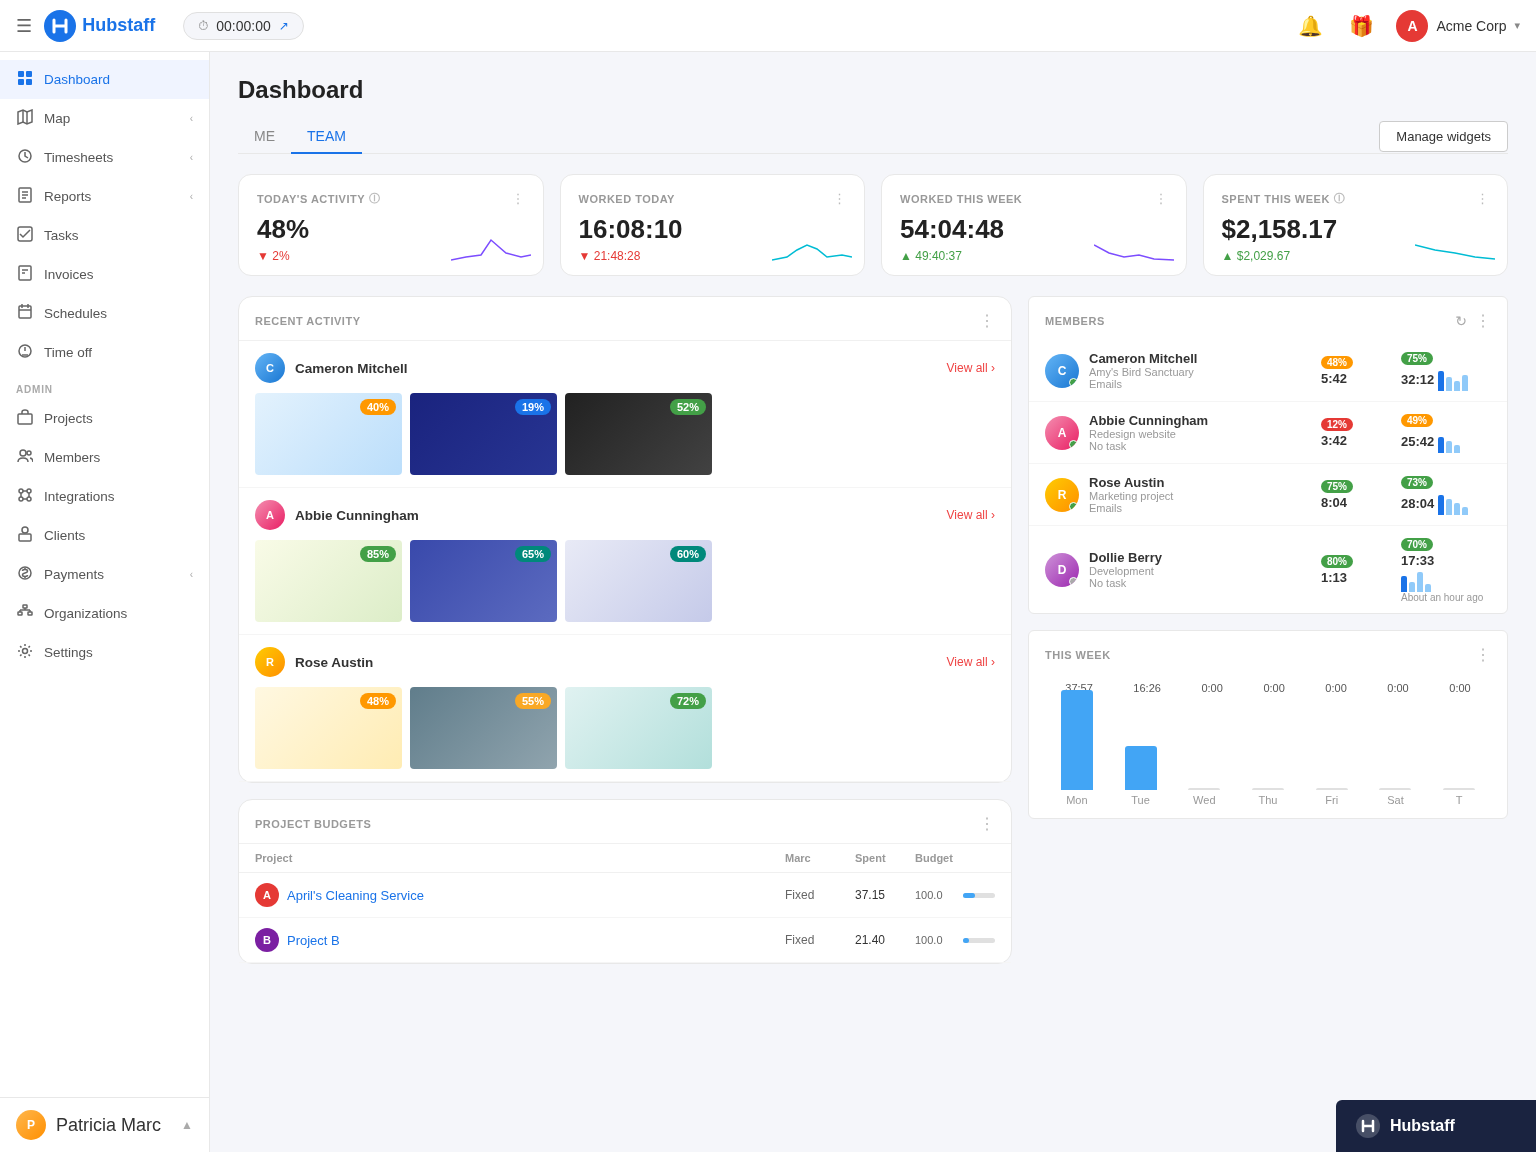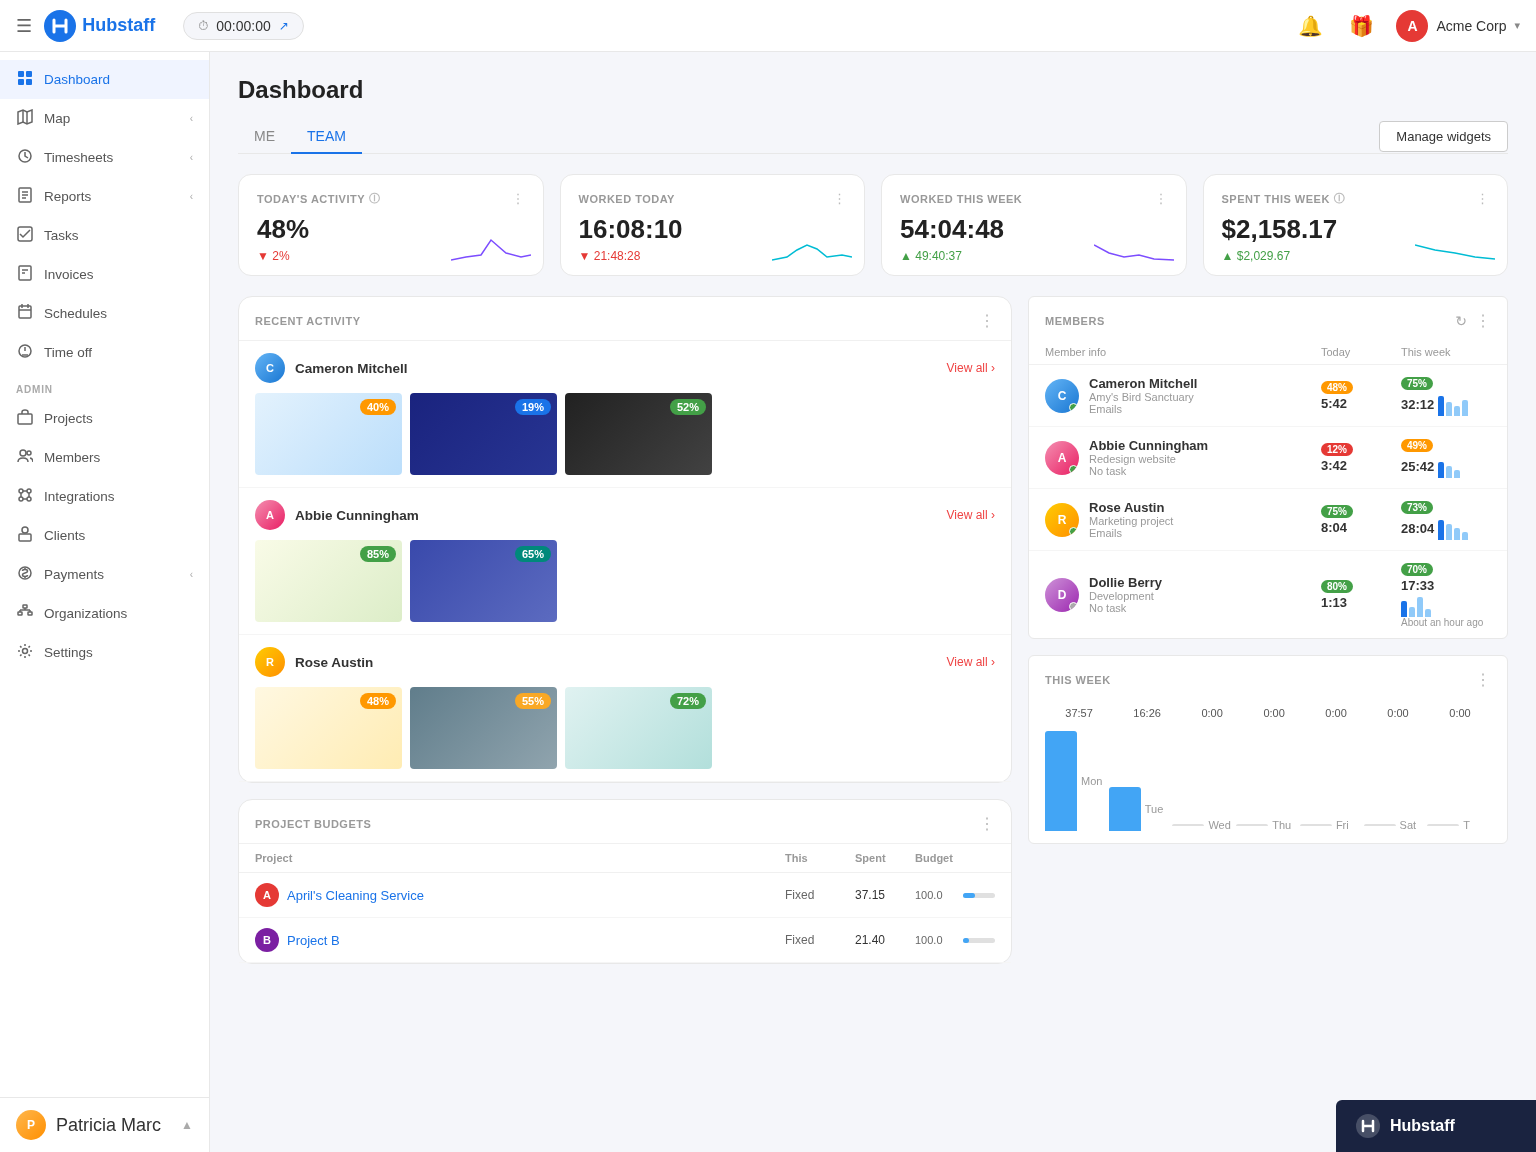--- a/index.html
+++ b/index.html
@@ -122,21 +122,21 @@
     .mini-bar { width: 6px; border-radius: 2px 2px 0 0; background: #1a73e8; }
     .mini-bar-light { background: #90caf9; }
 
     
     .week-card { background: #fff; border: 1px solid #e8e8e8; border-radius: 6px; }
     .week-header { display: flex; align-items: center; padding: 14px 16px 10px; }
     .week-title { font-size: 11px; text-transform: uppercase; color: #999; letter-spacing: 0.5px; font-weight: 600; flex: 1; }
     .week-hours-row { display: flex; justify-content: space-around; padding: 8px 16px 4px; }
     .week-day-hours { font-size: 11px; color: #555; font-weight: 500; }
     .week-chart-area { padding: 0 16px 12px; display: flex; align-items: flex-end; justify-content: space-around; height: 120px; }
-    .week-bar-col { display: flex; flex-direction: row; align-items: center; gap: 4px; flex: 1; }
+    .week-bar-col { display: flex; flex-direction: column; align-items: center; gap: 4px; flex: 1; }
     .week-bar { width: 32px; border-radius: 3px 3px 0 0; background: #42a5f5; }
     .week-day-label { font-size: 11px; color: #999; }
     .budgets-header { display: grid; grid-template-columns: 1fr 70px 60px 80px; padding: 8px 16px; font-size: 11px; color: #999; font-weight: 600; border-bottom: 1px solid #f0f0f0; }
     .budget-row { display: grid; grid-template-columns: 1fr 70px 60px 80px; padding: 10px 16px; align-items: center; border-bottom: 1px solid #f5f5f5; }
     .budget-project-name { color: #1a73e8; font-size: 13px; display: flex; align-items: center; gap: 8px; }
     .budget-avatar { width: 24px; height: 24px; border-radius: 50%; color: #fff; display: flex; align-items: center; justify-content: center; font-size: 11px; font-weight: 700; flex-shrink: 0; }
     .budget-type { color: #666; font-size: 12px; }
     .budget-spent { font-size: 12px; color: #333; }
     .budget-bar-wrap { display: flex; align-items: center; gap: 20px; }
     .budget-bar-bg { height: 5px; background: #e0e0e0; border-radius: 3px; flex: 1; }
@@ -495,20 +495,23 @@
               <span class="activity-member-name">Abbie Cunningham</span>
               <span class="activity-view-all">View all ›</span>
             </div>
             <div class="activity-screenshots">
               <div class="screenshot-thumb ss4">
                 <span class="screenshot-badge badge-green">85%</span>
               </div>
               <div class="screenshot-thumb ss5">
                 <span class="screenshot-badge badge-teal">65%</span>
               </div>
+              <div class="screenshot-thumb ss6">
+                <span class="screenshot-badge badge-teal">60%</span>
+              </div>
             </div>
           </div>
 
           <div class="activity-section">
             <div class="activity-member">
               <div class="member-avatar av-rose" style="width:30px;height:30px;display:flex;align-items:center;justify-content:center;">
                   <span style="color:#fff;font-size:11px;font-weight:700;">R</span>
                 </div>
               <span class="activity-member-name">Rose Austin</span>
               <span class="activity-view-all">View all ›</span>
@@ -527,21 +530,21 @@
           </div>
         </div>
 
         <div class="card">
           <div class="card-header">
             <span class="card-title">PROJECT BUDGETS</span>
             <span class="card-menu">⋮</span>
           </div>
           <div class="budgets-header">
             <span>Project</span>
-            <span>This</span>
+            <span>Marc</span>
             <span>Spent</span>
             <span>Budget</span>
           </div>
           <div class="budget-row">
             <div class="budget-project-name">
               <div class="budget-avatar" style="background:#e53935;">A</div>
               <span>April's Cleaning Service</span>
             </div>
             <span class="budget-type">Fixed</span>
             <span class="budget-spent">37.15</span>
@@ -570,25 +573,20 @@
 
       </div>
 
       <div>
 
         <div class="members-card">
           <div class="members-header">
             <span class="members-title">MEMBERS</span>
             <span class="refresh-icon">↻</span>
             <span class="card-menu">⋮</span>
-          </div>
-          <div class="members-col-headers">
-            <span>Member info</span>
-            <span>Today</span>
-            <span>This week</span>
           </div>
 
           <div class="member-row">
             <div class="member-info">
               <div class="member-avatar av-cameron">
                 <span style="color:#fff;font-size:12px;font-weight:700;display:flex;align-items:center;justify-content:center;width:100%;height:100%;">C</span>
                 <div class="member-status-dot"></div>
               </div>
               <div>
                 <div class="member-name">Cameron Mitchell</div>

